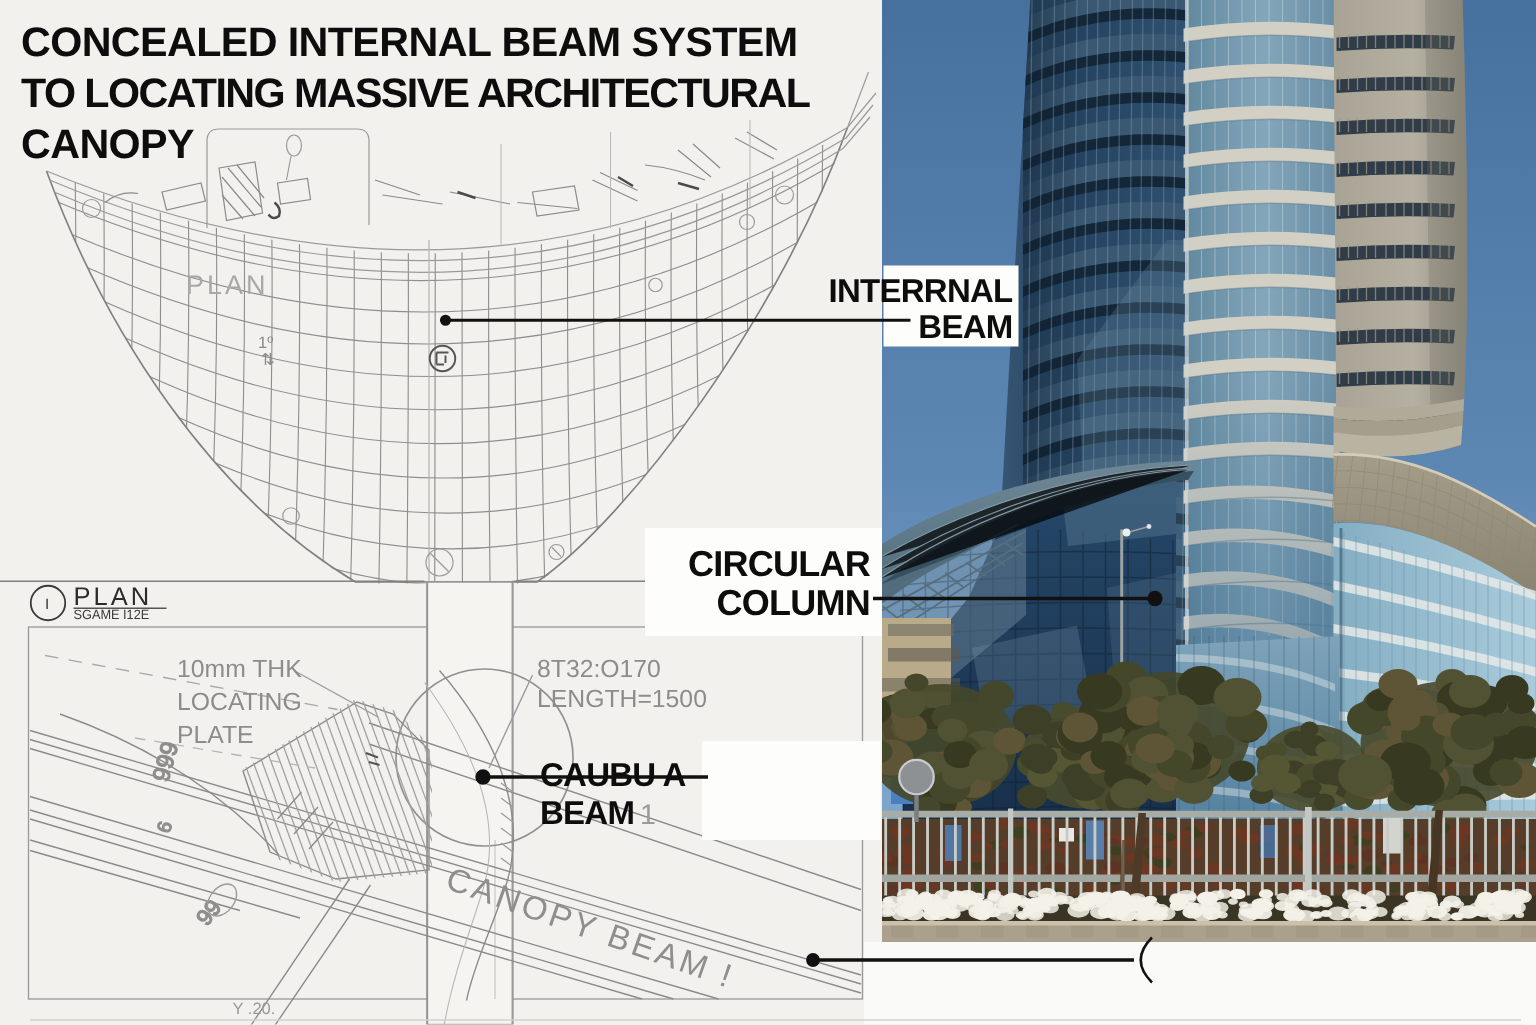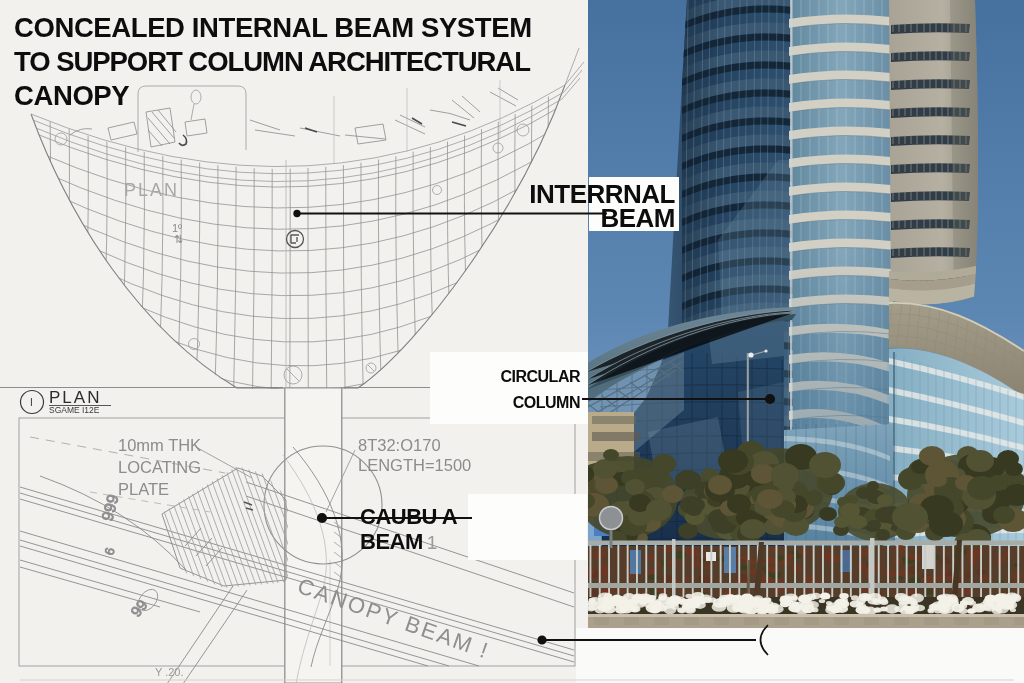--- a/index.html
+++ b/index.html
@@ -1443,18 +1443,18 @@
 </g>
 
 <g stroke="#111" stroke-width="2.2" fill="#111">
 <path d="M542,640 L756,640"></path>
       <circle cx="542" cy="640" r="3.5"></circle>
 <path d="M768,625 Q753,640 768,655" fill="none" stroke-width="1.7"></path>
 </g>
 
 </svg>
 
-<div class="lbl" style="left:14px;top:11px;font-size:27.5px;line-height:34px;letter-spacing:-0.4px;">CONCEALED INTERNAL BEAM SYSTEM<br><span style="letter-spacing:-1.05px">TO SUPPORT COLUMN ARCHITECTURAL</span><br>CANOPY</div>
-
-<div class="lbl" style="left:455px;top:182px;width:220px;font-size:26px;line-height:24px;text-align:right;letter-spacing:-0.5px;">INTERRNAL<br>BEAM</div>
-
-<div class="lbl" style="left:360px;top:364px;width:220px;font-size:16px;line-height:26px;text-align:right;letter-spacing:-0.5px;">CIRCULAR<br>COLUMN</div>
+<div class="lbl" style="left:14px;top:11px;font-size:27.5px;line-height:34px;letter-spacing:-0.4px;">CONCEALED INTERNAL BEAM SYSTEM<br><span style="letter-spacing:-1.05px">TO LOCATING MASSIVE ARCHITECTURAL</span><br>CANOPY</div>
+
+<div class="lbl" style="left:455px;top:182px;width:220px;font-size:22px;line-height:24px;text-align:right;letter-spacing:-0.5px;">INTERRNAL<br>BEAM</div>
+
+<div class="lbl" style="left:360px;top:364px;width:220px;font-size:24px;line-height:26px;text-align:right;letter-spacing:-0.5px;">CIRCULAR<br>COLUMN</div>
 
 <div class="lbl" style="left:360px;top:504px;width:220px;font-size:22px;line-height:25px;letter-spacing:-0.5px;">CAUBU A<br>BEAM <span style="color:#9a9a9a;font-weight:normal;font-size:19px">1</span></div>
 </body></html>

